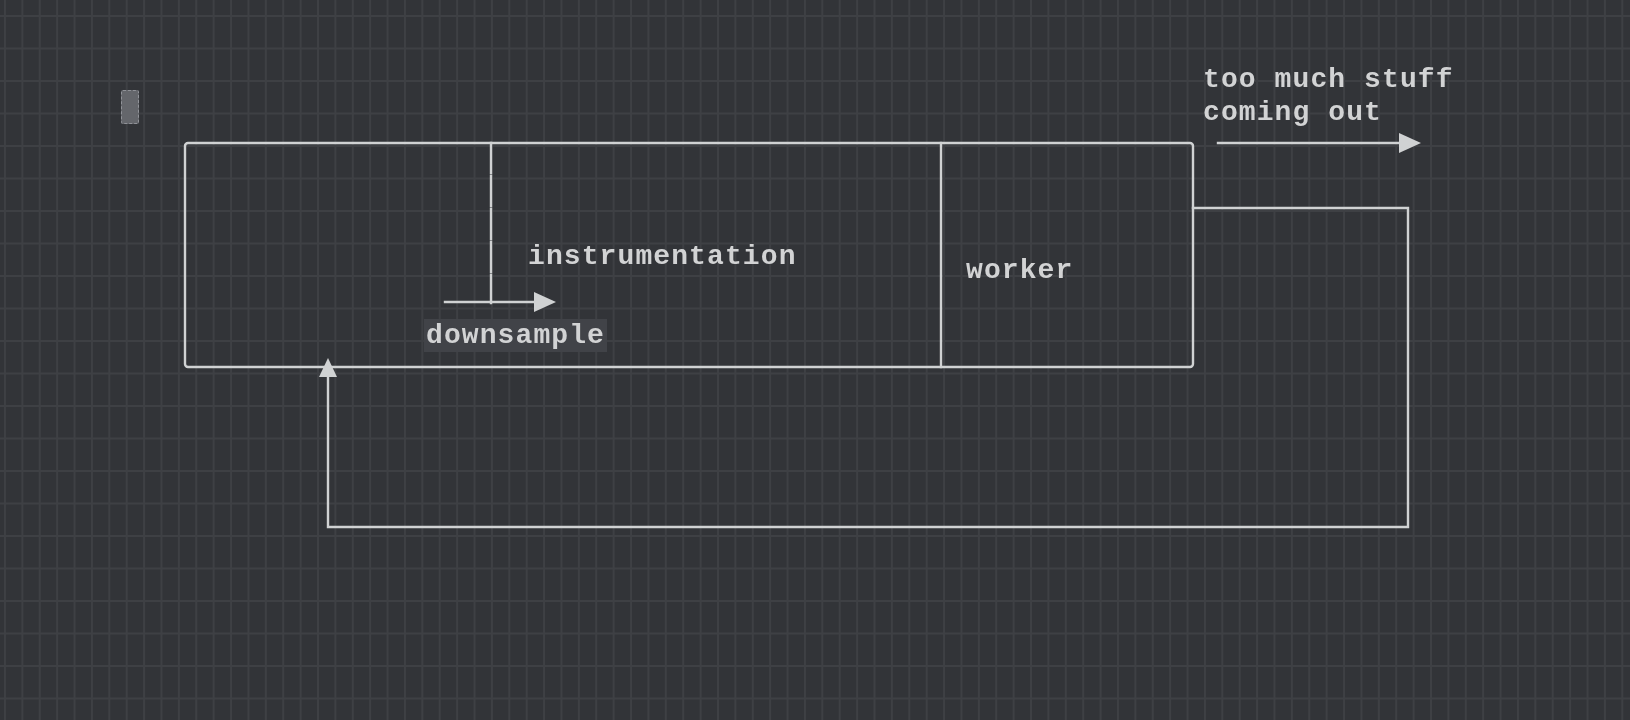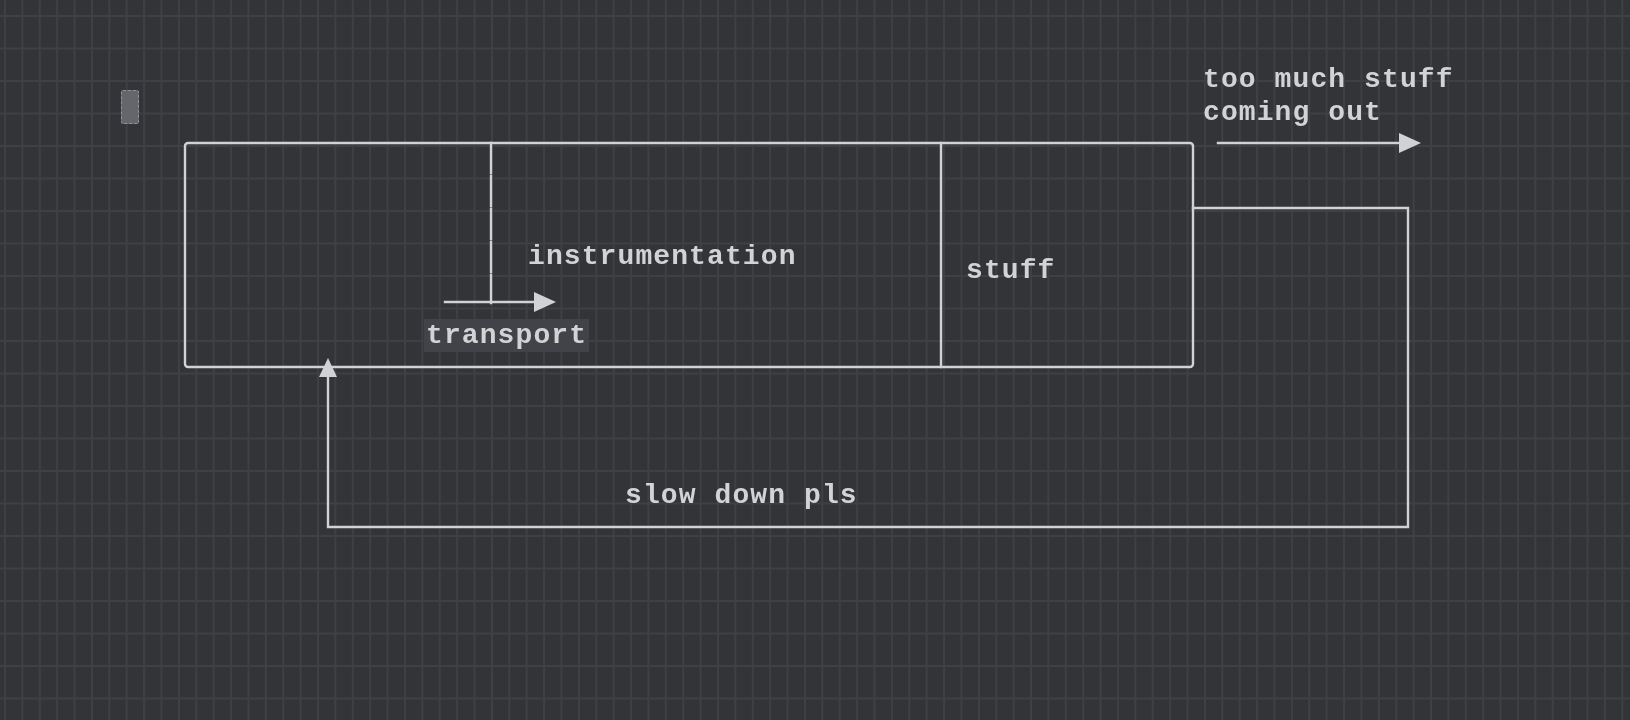--- a/index.html
+++ b/index.html
@@ -94,25 +94,24 @@
       <path class="stroke" d="M 1193 208 H 1408 V 527 H 328 V 377"></path>
       <polygon class="head" points="319,377 337,377 328,358"></polygon>
     </g>
   </svg>
 
   <div class="cursor-block"></div>
 
 
   <div class="lbl" id="lbl-instr">instrumentation</div>
 
-  <div class="lbl hl" id="lbl-down">transport</div>
+  <div class="lbl hl" id="lbl-down">downsample</div>
 
 
-  <div class="lbl" id="lbl-worker">stuff</div>
+  <div class="lbl" id="lbl-worker">worker</div>
 
   <div id="note-out">
     <div class="lbl note-line" style="position:static">too much stuff</div>
     <div class="lbl note-line" style="position:static">coming out</div>
   </div>
 
-  <div class="lbl" id="lbl-slow">slow down pls</div>
 
 </div>
 
 </body></html>

